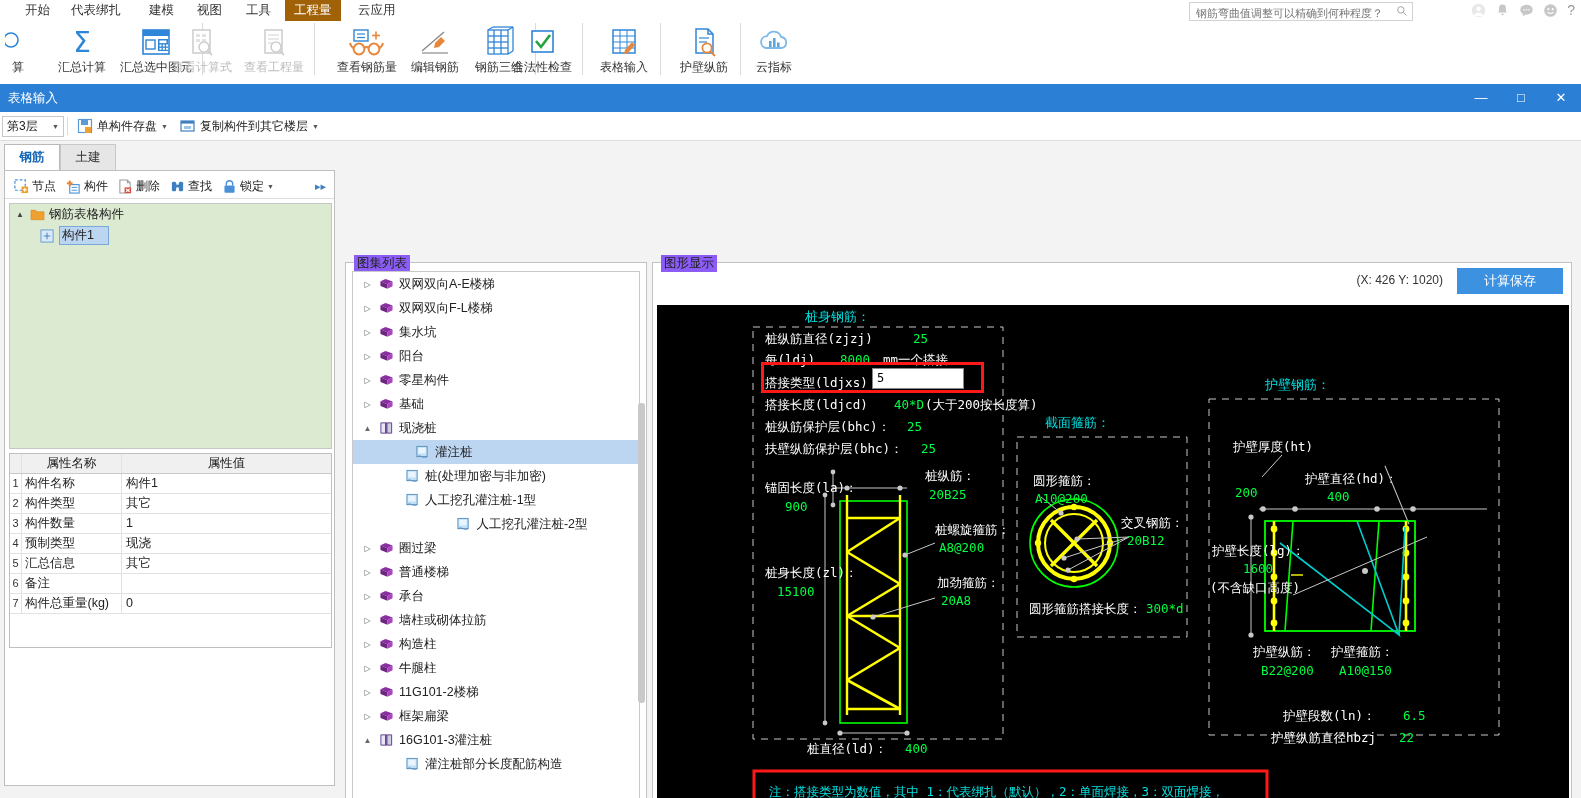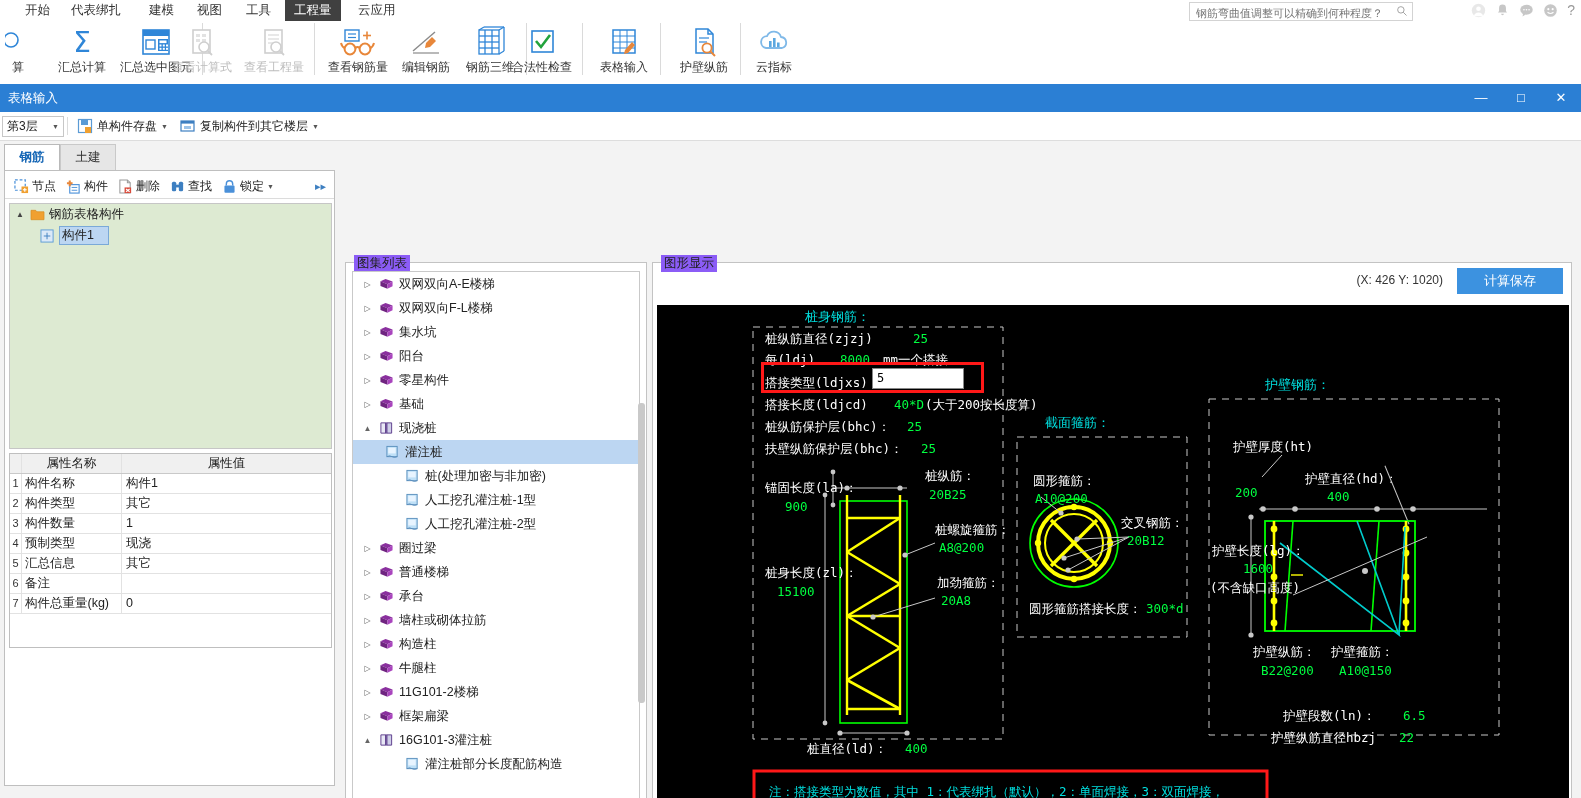--- a/index.html
+++ b/index.html
@@ -5,21 +5,21 @@
   html,body{margin:0;padding:0;}
   body{
     width:1581px;height:798px;overflow:hidden;
     font-family:"Liberation Sans","DejaVu Sans",sans-serif;
     font-size:12px;color:#222;background:#fff;
   }
   
   .ribbon{position:absolute;left:0;top:0;width:1581px;height:84px;background:#fff;border-bottom:3px solid #1a7ad4;}
   .menubar{position:absolute;left:0;top:0;height:21px;width:1581px;}
   .menubar .mi{position:absolute;top:0;height:21px;line-height:21px;padding:0 9px;font-size:12.5px;color:#333;cursor:default;}
-  .menubar .mi.active{background:#404040;color:#fff;text-align:right;}
+  .menubar .mi.active{background:#a16207;color:#fff;text-align:right;}
   .searchbox{position:absolute;right:168px;top:2px;width:222px;height:17px;border:1px solid #d3d3d3;background:#fff;}
   .searchbox input{border:0;outline:0;width:192px;height:15px;margin:1px 0 0 4px;font-size:11px;color:#c9c9d4;
     font-family:"Liberation Sans",sans-serif;background:transparent;}
   .searchbox .sicon{position:absolute;right:4px;top:2px;width:12px;height:12px;}
   .topicons{position:absolute;right:6px;top:1px;height:19px;display:flex;align-items:center;gap:9px;}
   .topicons .ti{width:15px;height:15px;opacity:.55;}
   .topicons .qm{font-size:14px;color:#9a9a9a;line-height:15px;}
 
   .tools{position:absolute;left:0;top:21px;height:60px;width:1581px;}
   .grp{position:absolute;top:0;height:58px;display:flex;align-items:flex-start;}
@@ -209,21 +209,21 @@
               </g>
             <circle cx="18" cy="21" r="5" fill="#fff" stroke="#cfcfcf" stroke-width="1.6"></circle>
             <line x1="21.6" y1="24.6" x2="26" y2="29" stroke="#cfcfcf" stroke-width="1.8"></line>
           </svg>
         </div>
         <div class="lb">查看工程量</div>
       </div>
       <div class="vsep"></div>
     </div>
 
-    <div class="grp" style="left:322px;">
+    <div class="grp" style="left:331px;">
       <div class="tbtn">
         <div class="gl">
           <svg width="40" height="32" viewBox="0 0 40 32">
             <rect x="7" y="4" width="14" height="11" fill="#fff" stroke="#2f86d8" stroke-width="1.4"></rect>
             <g stroke="#2f86d8" stroke-width="1.2">
                 <line x1="10" y1="8" x2="18" y2="8"></line>
                 <line x1="10" y1="11.5" x2="18" y2="11.5"></line>
               </g>
             <g stroke="#e8873a" stroke-width="1.6">
                 <line x1="25" y1="9.5" x2="33" y2="9.5"></line>
@@ -583,21 +583,21 @@
           <span class="aexp">▲</span>
           <span style="display: flex; align-items: center;">
             <svg width="15" height="14" viewBox="0 0 16 15">
               <path d="M2 2 h5 v11 H2z" fill="#e8e8f5" stroke="#5a3a8a" stroke-width="1"></path>
               <path d="M8.5 2 h5 v11 h-5z" fill="#cfcfe8" stroke="#5a3a8a" stroke-width="1"></path>
               <line x1="7.6" y1="1.4" x2="7.6" y2="13.6" stroke="#5a3a8a" stroke-width="1.2"></line>
             </svg>
           </span>
           <span>现浇桩</span>
         </div>
-        <div class="arow sel" style="padding-left: 14px;">
+        <div class="arow sel" style="padding-left: 44px;">
           <span class="aexp"></span>
           <span style="display: flex; align-items: center;">
             <svg width="15" height="14" viewBox="0 0 16 15">
               <rect x="2" y="1.5" width="11" height="11" fill="#bfe0f7" stroke="#5a8fbd" stroke-width="1"></rect>
               <rect x="3.4" y="3" width="8" height="6" fill="#e8f4ff"></rect>
               <path d="M2 12.5 q3-1.8 5.5 0 q2.5 1.8 5.5 0" fill="none" stroke="#5a8fbd" stroke-width="1"></path>
             </svg>
           </span>
           <span>灌注桩</span>
         </div>
@@ -616,21 +616,21 @@
           <span class="aexp"></span>
           <span style="display: flex; align-items: center;">
             <svg width="15" height="14" viewBox="0 0 16 15">
               <rect x="2" y="1.5" width="11" height="11" fill="#bfe0f7" stroke="#5a8fbd" stroke-width="1"></rect>
               <rect x="3.4" y="3" width="8" height="6" fill="#e8f4ff"></rect>
               <path d="M2 12.5 q3-1.8 5.5 0 q2.5 1.8 5.5 0" fill="none" stroke="#5a8fbd" stroke-width="1"></path>
             </svg>
           </span>
           <span>人工挖孔灌注桩-1型</span>
         </div>
-        <div class="arow" style="padding-left: 34px;">
+        <div class="arow" style="padding-left: 34px; justify-content: center;">
           <span class="aexp"></span>
           <span style="display: flex; align-items: center;">
             <svg width="15" height="14" viewBox="0 0 16 15">
               <rect x="2" y="1.5" width="11" height="11" fill="#bfe0f7" stroke="#5a8fbd" stroke-width="1"></rect>
               <rect x="3.4" y="3" width="8" height="6" fill="#e8f4ff"></rect>
               <path d="M2 12.5 q3-1.8 5.5 0 q2.5 1.8 5.5 0" fill="none" stroke="#5a8fbd" stroke-width="1"></path>
             </svg>
           </span>
           <span>人工挖孔灌注桩-2型</span>
         </div>

